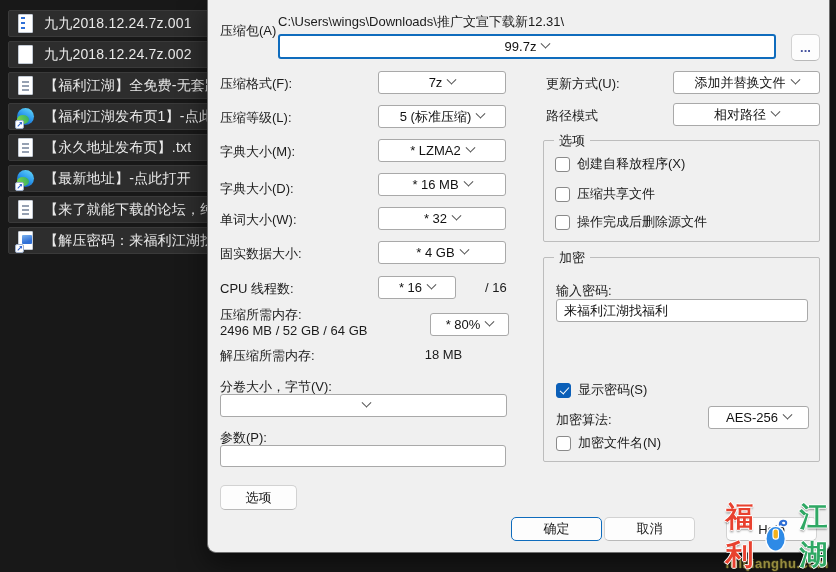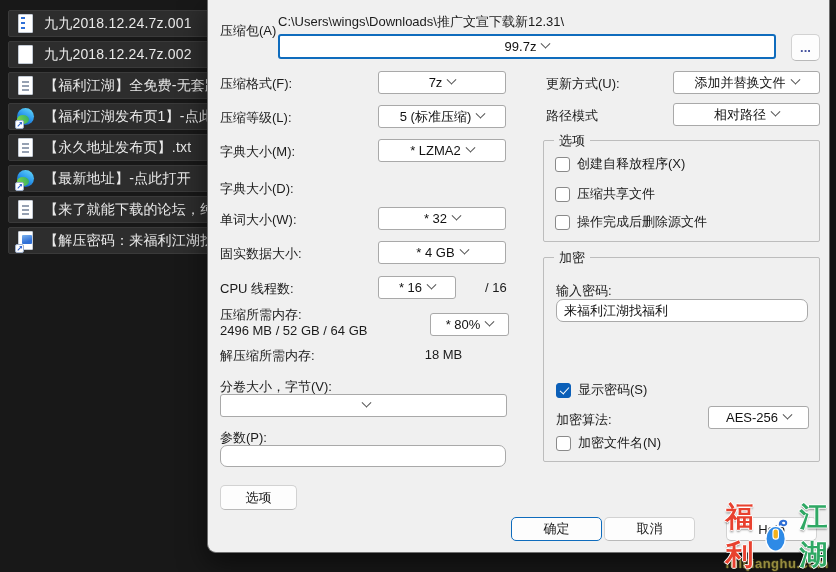--- a/index.html
+++ b/index.html
@@ -35,21 +35,21 @@
     text-align:center;font-weight:bold;z-index:2;font-style:normal;}
 
   
   .dialog{position:absolute;left:207px;top:0;width:623px;height:553px;background:var(--dialog-bg,#f0f0f0);
     border:1px solid #6f6f6f;border-top:none;border-radius:0 0 9px 9px;z-index:10;
     box-shadow:0 10px 28px rgba(0,0,0,.55);font-size:13px;color:#1b1b1b;}
   .lbl{position:absolute;font-size:13px;color:#1b1b1b;white-space:nowrap;}
   .combo,.textbox{position:absolute;height:23px;background:#fff;border:1px solid #a9a9a9;
     border-radius:3px;display:flex;align-items:center;justify-content:center;
     padding:0 7px;font-size:13px;color:#111;white-space:nowrap;overflow:hidden;}
-  .textbox{justify-content:flex-start;border-radius:7px;}
+  .textbox{justify-content:flex-start;}
   .combo.focused{border:2px solid var(--accent,#0f6cbd);height:25px;}
   .chev{width:7px;height:7px;border-right:1.4px solid #505050;border-bottom:1.4px solid #505050;
     transform:rotate(45deg) translate(-2px,-2px);flex:0 0 auto;margin-left:6px;}
   .btn{position:absolute;background:#fdfdfd;border:1px solid #d2d2d2;border-bottom-color:#b9b9b9;
     border-radius:5px;display:flex;align-items:center;justify-content:center;font-size:13px;color:#1b1b1b;cursor:default;}
   .btn.primary{border:1.5px solid var(--accent,#0f6cbd);}
   .group{position:absolute;border:1px solid #bdbdbd;border-radius:2px;}
   .gtitle{position:absolute;top:-9px;left:10px;background:var(--dialog-bg,#f0f0f0);padding:0 5px;font-size:13px;}
   .cbrow{position:absolute;display:flex;align-items:center;gap:7px;font-size:13px;white-space:nowrap;}
   .cb{width:15px;height:15px;border:1px solid #8a8a8a;border-radius:3px;background:#fff;
@@ -150,20 +150,24 @@
       <i class="chev"></i>
   </div>
 
   <span class="lbl" style="left:12px;top:143px">字典大小(M):</span>
   <div class="combo" style="left:170px;top:139px;width:128px">
     <span>* LZMA2</span>
       <i class="chev"></i>
   </div>
 
   <span class="lbl" style="left:12px;top:180px">字典大小(D):</span>
+  <div class="combo" style="left:170px;top:173px;width:128px">
+    <span>* 16 MB</span>
+      <i class="chev"></i>
+  </div>
 
   <span class="lbl" style="left:12px;top:211px">单词大小(W):</span>
   <div class="combo" style="left:170px;top:207px;width:128px">
     <span>* 32</span>
       <i class="chev"></i>
   </div>
 
   <span class="lbl" style="left:12px;top:245px">固实数据大小:</span>
   <div class="combo" style="left:170px;top:241px;width:128px">
     <span>* 4 GB</span>

